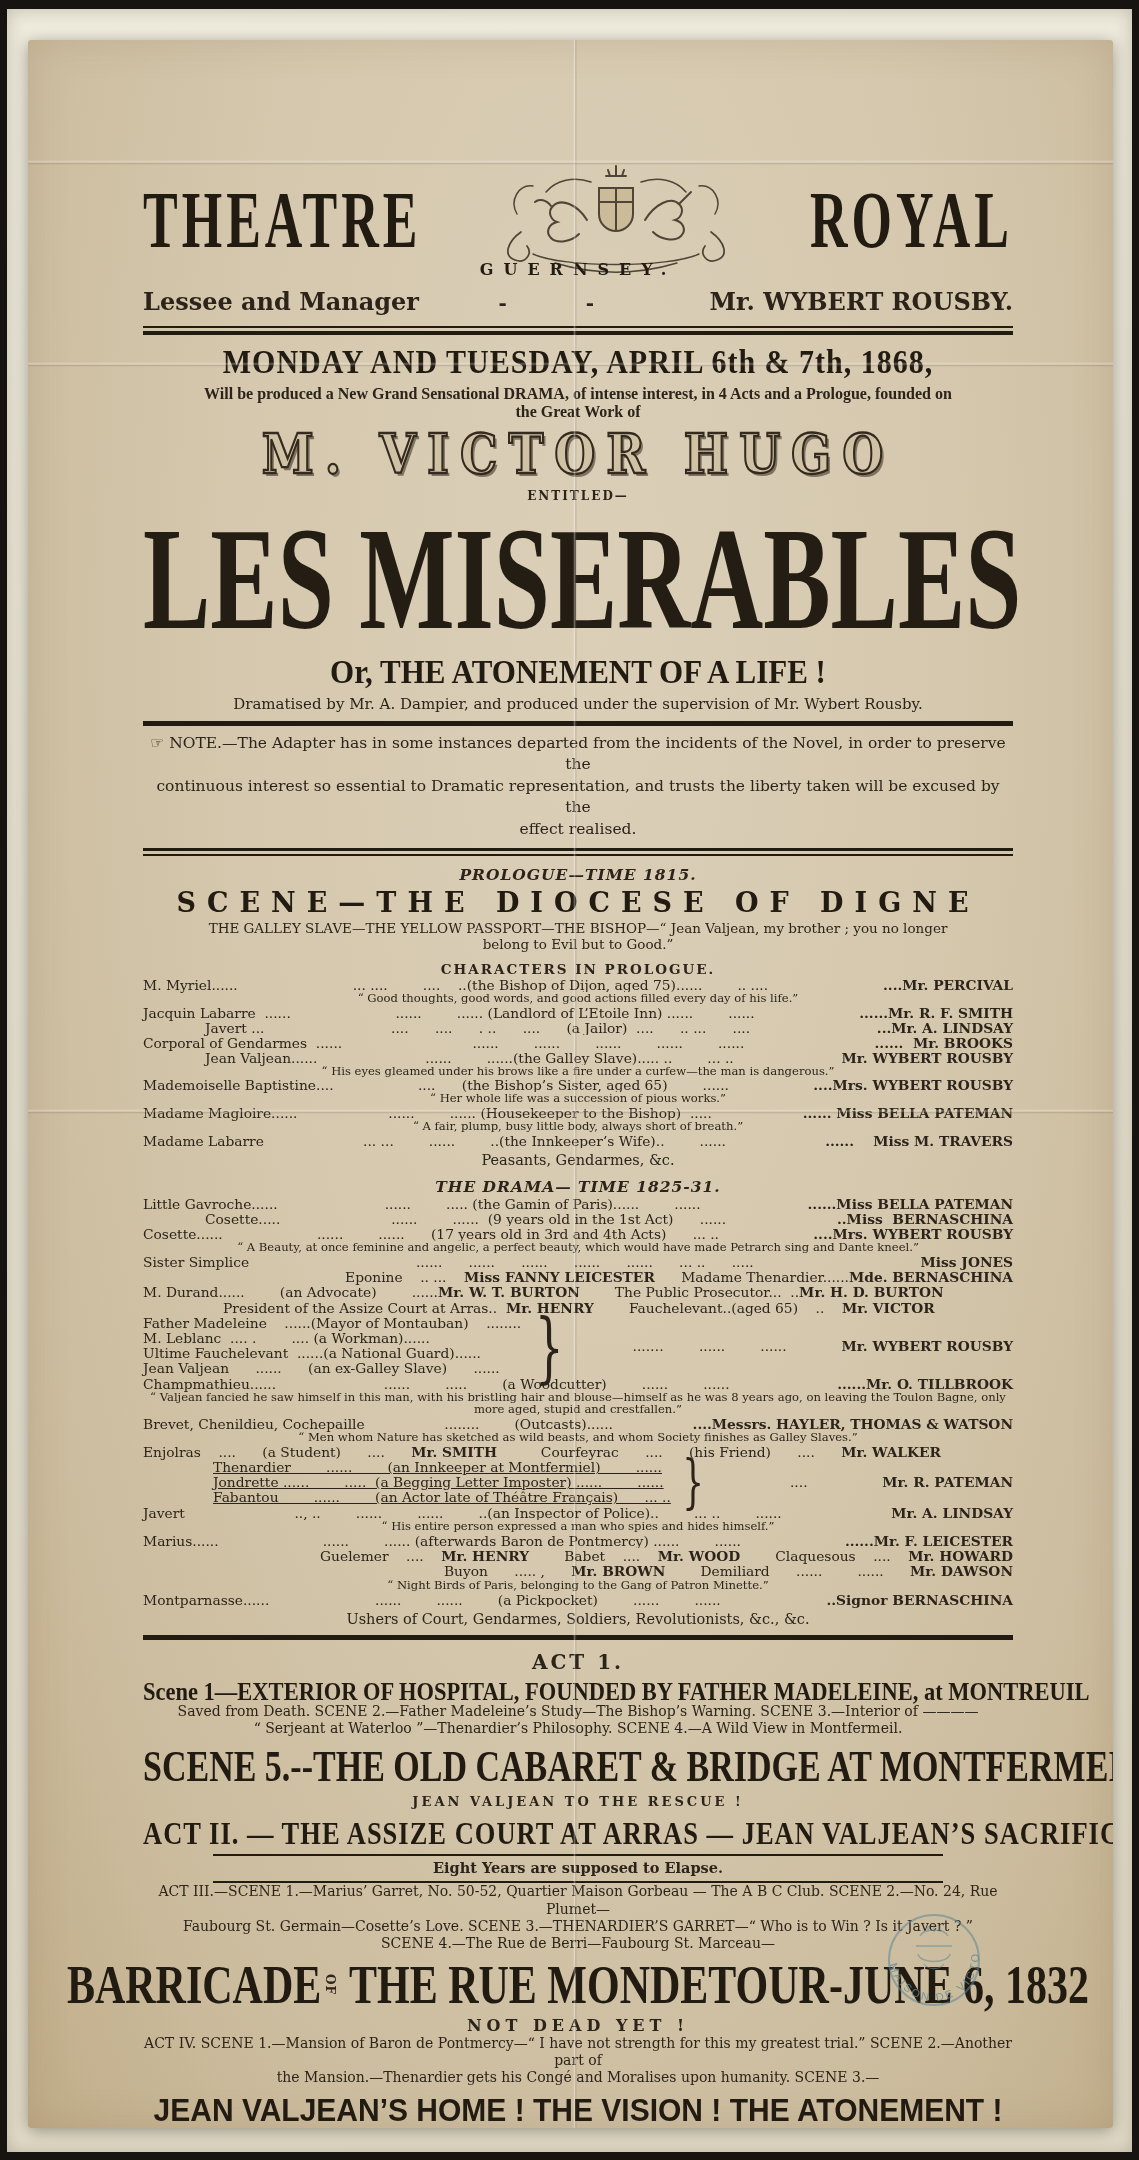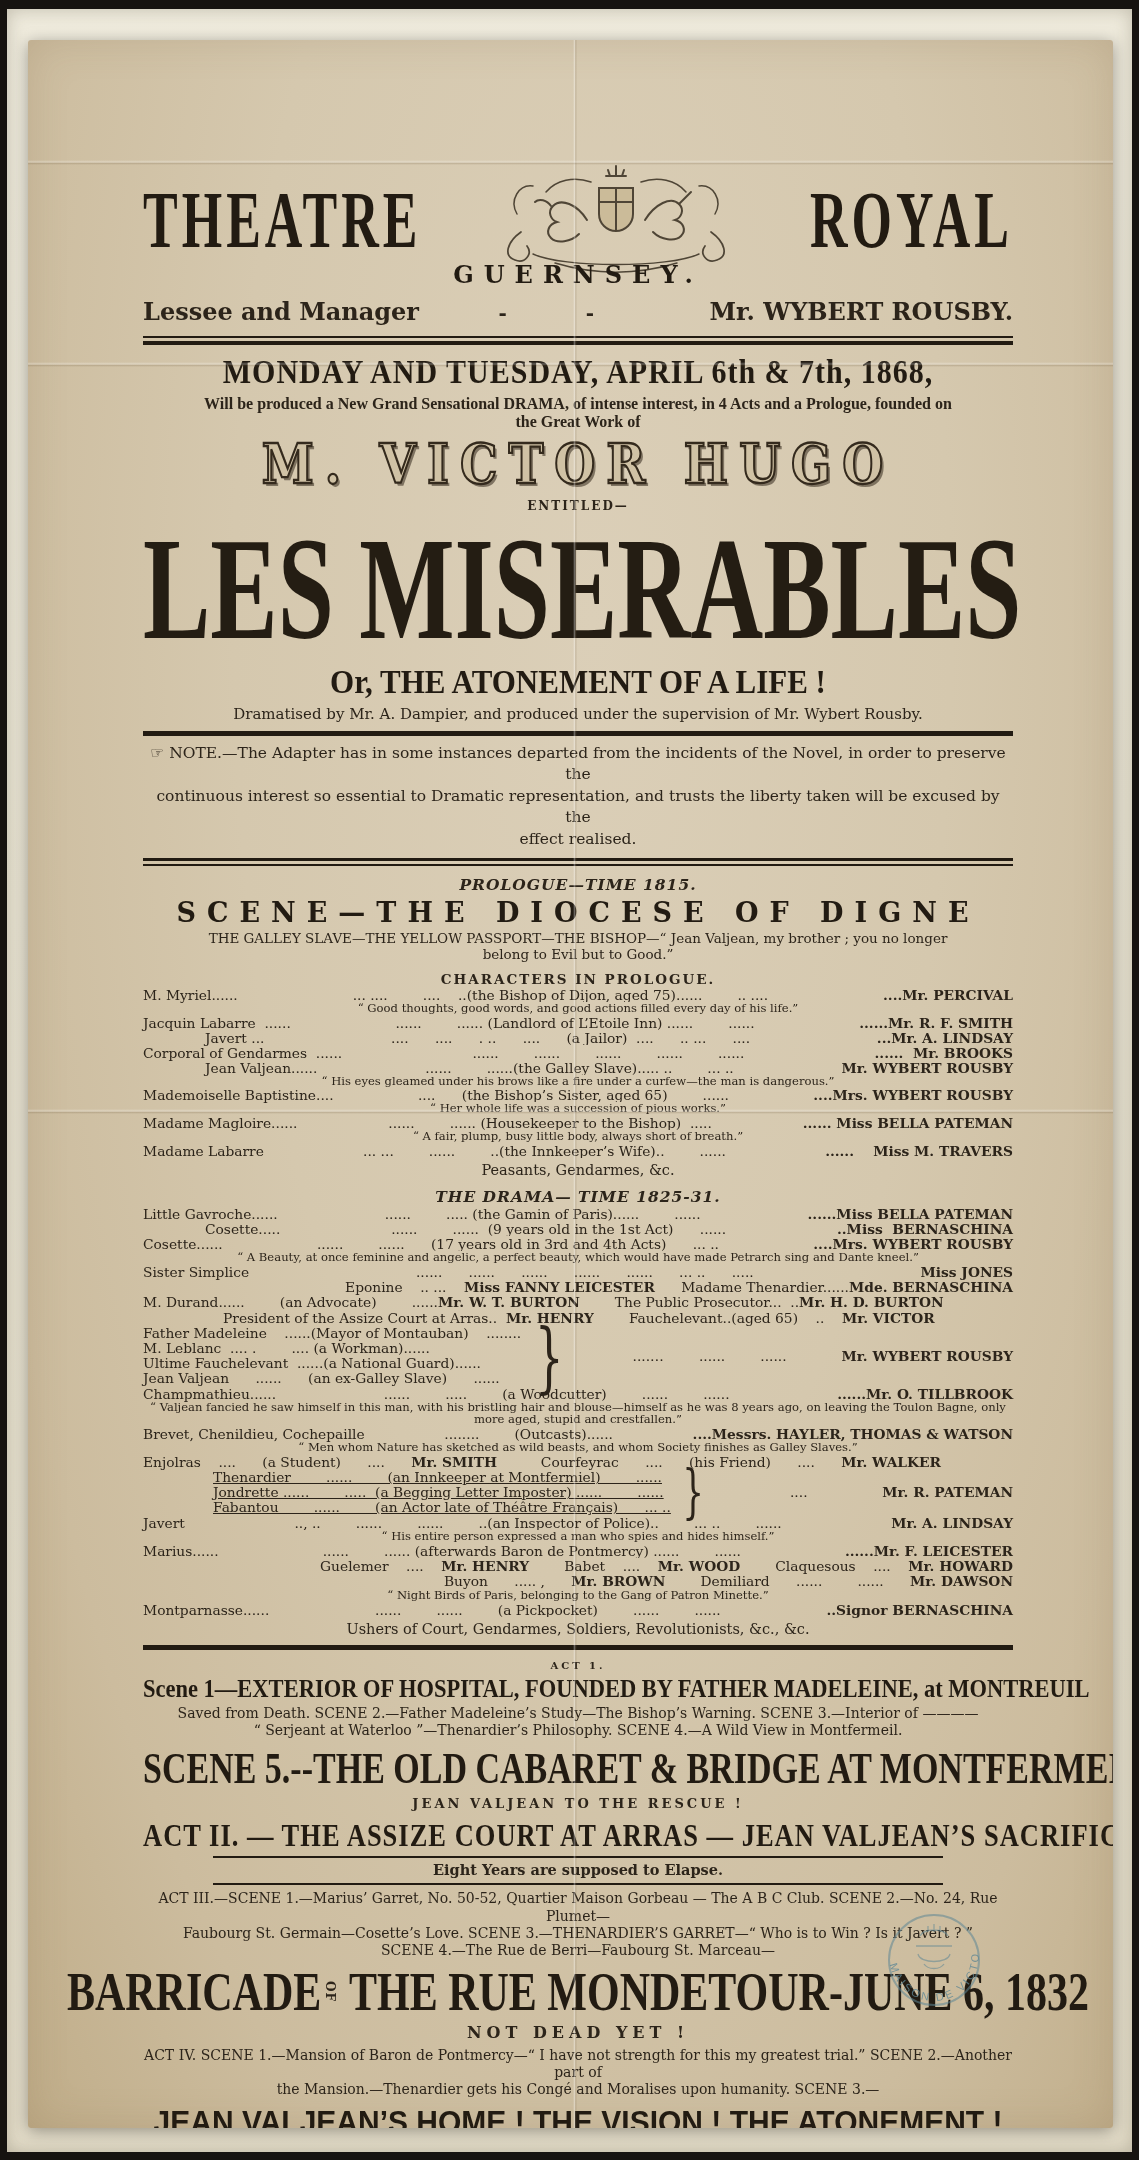--- a/index.html
+++ b/index.html
@@ -17,21 +17,21 @@
   .crease-v{position:absolute;top:0;bottom:0;left:50.2%;width:4px;
        background:linear-gradient(90deg,rgba(255,255,255,0) 0%,rgba(255,255,255,.35) 40%,rgba(110,90,60,.22) 70%,rgba(255,255,255,0) 100%);}
   .crease-h{position:absolute;left:0;right:0;height:5px;
        background:linear-gradient(180deg,rgba(255,255,255,0) 0%,rgba(255,255,255,.3) 40%,rgba(110,90,60,.2) 70%,rgba(255,255,255,0) 100%);}
   .ch1{top:120px;} .ch2{top:51.2%;} .ch3{top:15.4%;}
 
   .mast{display:flex;align-items:flex-end;justify-content:space-between;height:100px;}
   .mast-title{font-family:"Liberation Serif",serif;font-weight:700;font-size:52px;line-height:.9;
        letter-spacing:4px;transform:scaleY(1.55);transform-origin:bottom;color:var(--ink2);}
   .crest{margin-bottom:-26px;}
-  .guernsey{text-align:center;font-weight:700;font-size:24px;letter-spacing:10px;margin-top:2px;color:var(--ink2);}
+  .guernsey{text-align:center;font-weight:700;font-size:16px;letter-spacing:10px;margin-top:2px;color:var(--ink2);}
   .lessee{display:flex;justify-content:space-between;align-items:baseline;font-weight:700;font-size:24px;margin-top:8px;}
   .lessee .mid{letter-spacing:36px;font-size:20px;}
   .rl-d{border-top:2px solid var(--ink2);border-bottom:4px solid var(--ink2);height:3px;margin-top:10px;}
   .rl-d2{border-top:3px solid var(--ink2);border-bottom:2px solid var(--ink2);height:3px;margin-top:8px;}
   .rl-t{height:5px;background:var(--ink2);margin-top:8px;}
   .rl-thin{height:2px;background:var(--ink2);width:84%;margin:6px auto 0;}
   .monday{font-family:"Liberation Serif",serif;font-weight:700;font-size:30px;line-height:1;text-align:center;
        margin-top:12px;transform:scaleY(1.12);letter-spacing:1px;white-space:nowrap;color:var(--ink2);}
   .produced{font-family:"Liberation Serif",serif;font-weight:700;font-size:16px;line-height:1.15;text-align:center;margin-top:8px;}
   .hugo{font-weight:700;font-size:47px;line-height:1;text-align:center;letter-spacing:11px;margin-top:9px;
@@ -61,24 +61,24 @@
   .cast-pair.left{text-align:left;}
   .cast-pair.ind2{text-align:left;padding-left:80px;}
   .cast-pair b{font-weight:700;}
   .cast-group{display:flex;align-items:center;margin-top:1px;font-size:13.8px;line-height:15px;}
   .g-left{white-space:pre;}
   .g-left.gi{padding-left:70px;text-decoration:underline;}
   .g-brace{font-family:"DejaVu Serif",serif;font-weight:400;transform:scaleX(.6);margin:0 4px;}
   .g-dots{flex:1;text-align:center;white-space:pre;overflow:hidden;}
   .g-actor{font-weight:700;white-space:pre;}
 
-  .act-head{font-weight:700;font-size:10px;text-align:center;letter-spacing:3px;margin-top:10px;}
+  .act-head{font-weight:700;font-size:20px;text-align:center;letter-spacing:3px;margin-top:10px;}
   .scene1{font-family:"Liberation Serif",serif;font-weight:700;font-size:22.5px;line-height:1;text-align:center;
        margin-top:7px;transform:scaleY(1.1);white-space:nowrap;color:var(--ink2);}
-  .act-para{font-size:14px;line-height:1.22;text-align:center;margin-top:5px;}
+  .act-para{font-size:14px;line-height:1.22;text-align:center;}
   .scene5{font-family:"Liberation Serif",serif;font-weight:700;font-size:34px;line-height:1;text-align:center;
        margin:13px 0 10px;transform:scaleY(1.28);white-space:nowrap;color:var(--ink2);}
   .rescue{font-weight:700;font-size:13px;text-align:center;letter-spacing:3px;margin-top:2px;}
   .act2{font-family:"Liberation Serif",serif;font-weight:700;font-size:26.5px;line-height:1;text-align:center;
        margin:11px 0 7px;transform:scaleY(1.22);letter-spacing:1px;white-space:nowrap;color:var(--ink2);}
   .elapse{font-weight:700;font-size:14.5px;line-height:1;text-align:center;margin-top:5px;}
   .barricade{display:flex;justify-content:center;align-items:center;margin:12px 0 10px;}
   .barr-big{font-family:"Liberation Serif",serif;font-weight:700;font-size:42px;line-height:1;
        transform:scaleY(1.32);white-space:pre;color:var(--ink2);}
   .barr-of{font-weight:700;font-size:12px;letter-spacing:1px;writing-mode:vertical-rl;margin:0 3px;line-height:1;}

